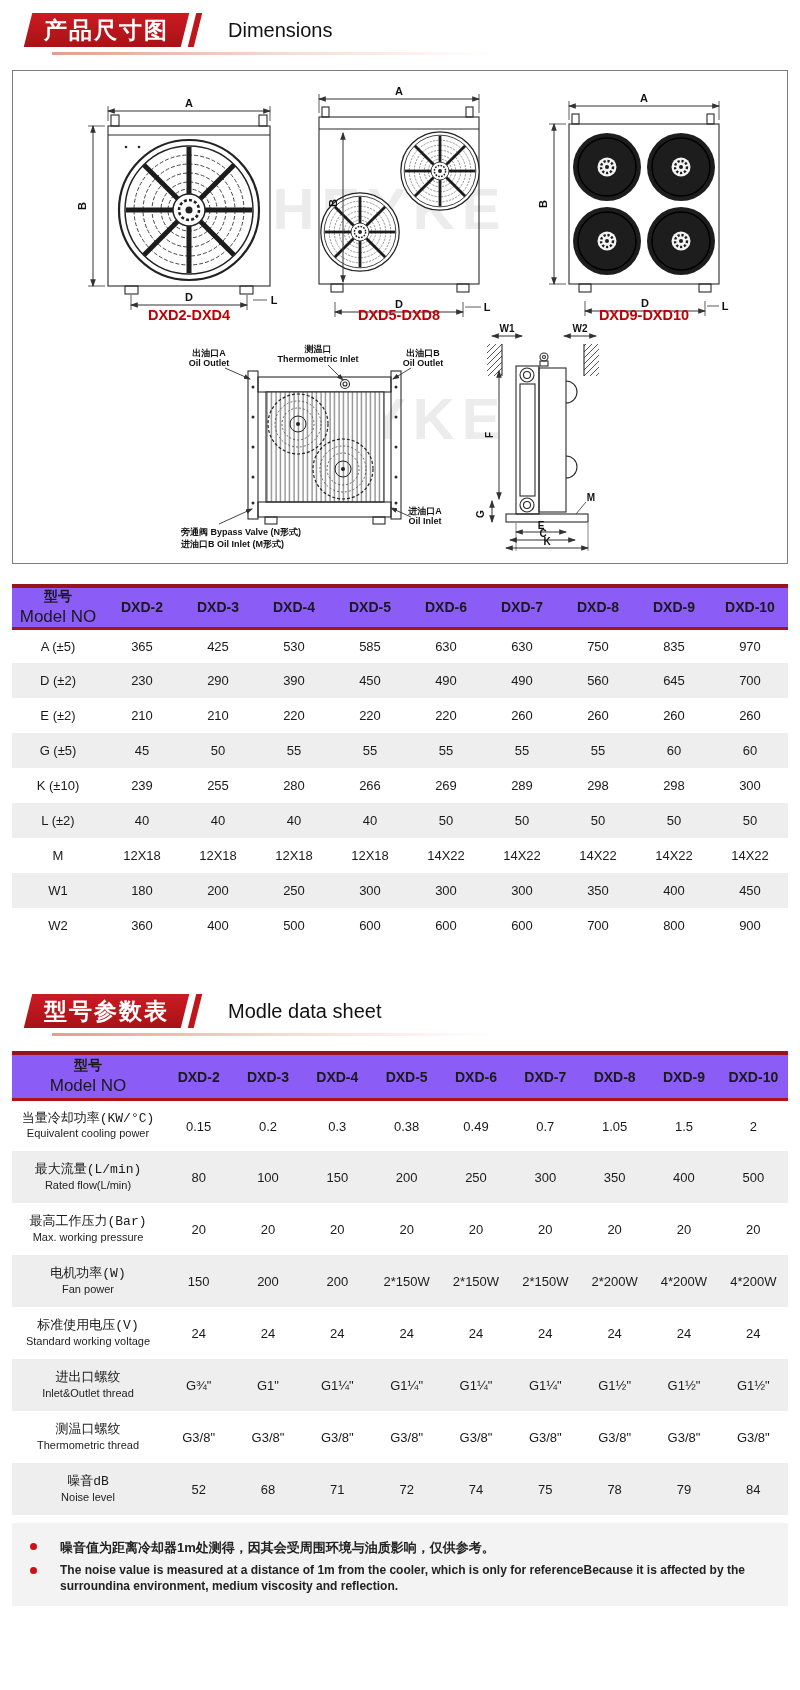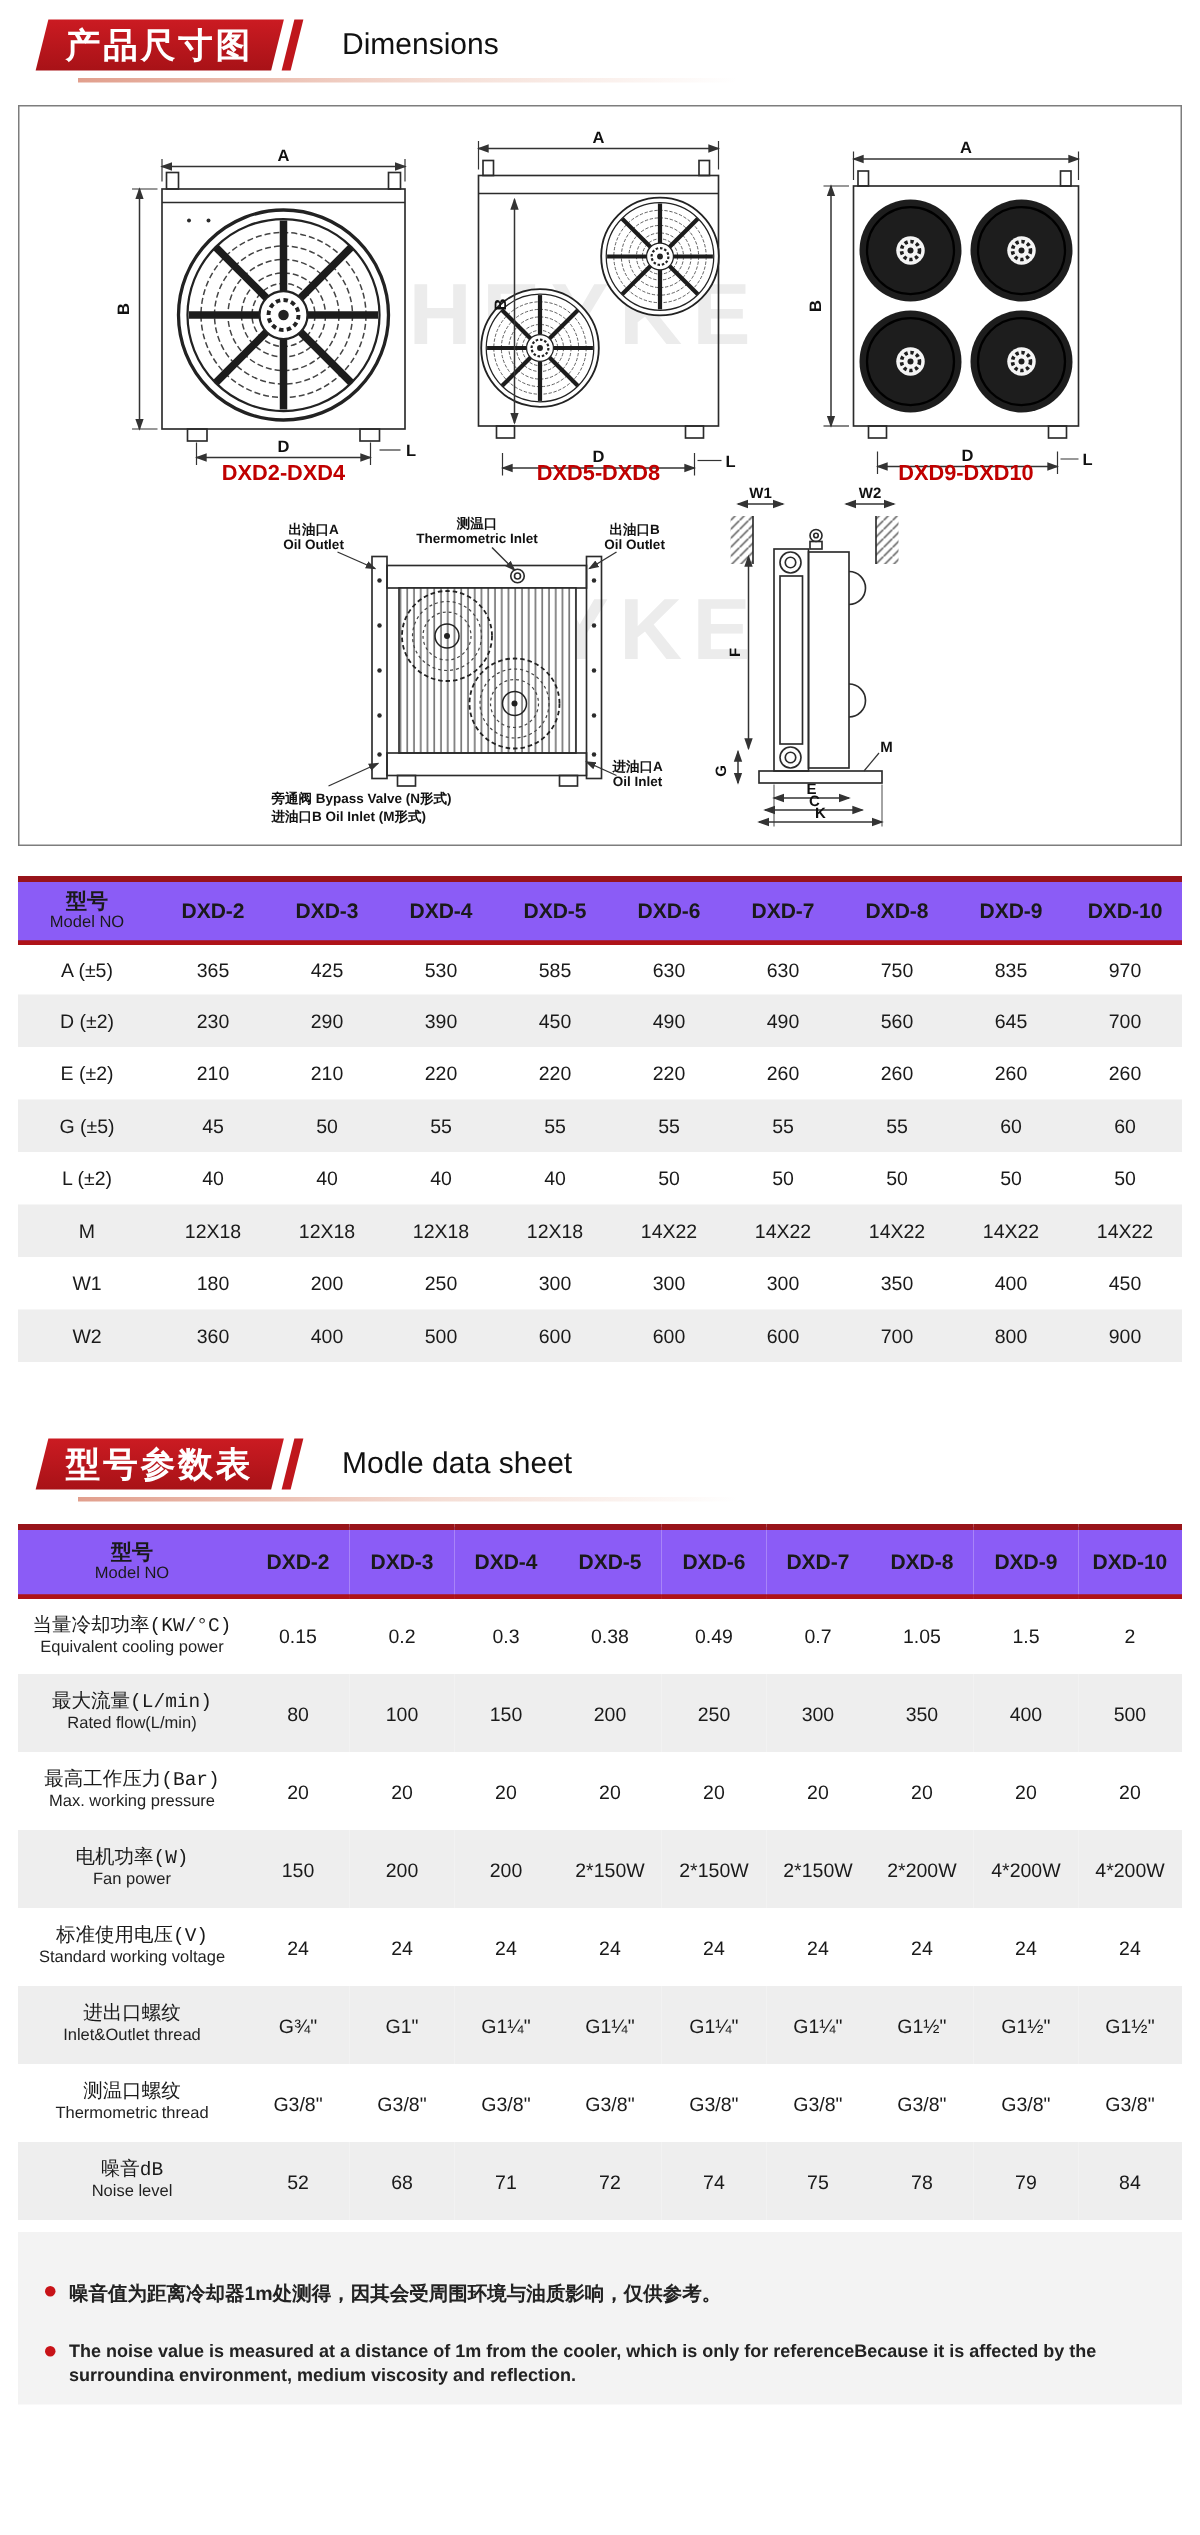--- a/index.html
+++ b/index.html
@@ -24,33 +24,33 @@
   }
   
   .diagram-panel { width:776px; height:494px; margin:20px 12px 0; border:1px solid #7d7d7d; background:#fff; }
   
   .data-table { width:776px; margin:20px 12px 0; border-collapse:collapse; text-align:center; table-layout:fixed; }
   .data-table thead tr { border-top:4px solid #98141a; border-bottom:3px solid #ae1318; background:#8b5cf6; }
   .data-table th { font-weight:bold; font-size:14px; vertical-align:middle; }
   .data-table tbody tr:nth-child(even) { background:#eeeeee; }
   .data-table td { font-size:13px; vertical-align:middle; }
   .lbl-cn { font-size:14px; font-weight:bold; line-height:1.25; }
-  .lbl-en { font-size:11px; font-weight:normal; line-height:1.25; }
+  .lbl-en { font-size:17px; font-weight:normal; line-height:1.25; }
   .dim-table thead th { height:42px; }
   .dim-table tbody td { height:35px; }
   .dim-table .label-col { width:92px; }
   .param-table { margin-top:20px; }
   .param-table thead th { height:46px; }
   .param-table tbody td { height:52px; }
   .param-table .label-col { width:152px; }
   .param-table .row-label .lbl-cn { font-size:13px; font-weight:normal;font-family:Liberation Mono, monospace; }
   .param-table .row-label .lbl-en { font-size:11px; color:#222; }
   
   .notes { width:776px; margin:8px 12px 0; background:#f3f3f3; padding:11px 18px 12px; }
-  .note-item { display:flex; gap:9px; margin-top:20px; }
+  .note-item { display:flex; gap:23px; margin-top:4px; }
   .bullet { width:7px; height:7px; border-radius:50%; background:#c81318; margin-top:5px; flex:none; }
   .note-cn { font-size:13px; font-weight:bold; color:#222; line-height:1.5; }
   .note-en { font-size:12px; font-weight:bold; color:#222; line-height:1.35; }
 </style>
 </head>
 <body>
 
 <div class="page">
 
   <div class="section-header">
@@ -359,20 +359,32 @@
           <td>50</td>
           <td>55</td>
           <td>55</td>
           <td>55</td>
           <td>55</td>
           <td>55</td>
           <td>60</td>
           <td>60</td>
         </tr>
         <tr>
+          <td class="label-col row-label">K (±10)</td>
+          <td>239</td>
+          <td>255</td>
+          <td>280</td>
+          <td>266</td>
+          <td>269</td>
+          <td>289</td>
+          <td>298</td>
+          <td>298</td>
+          <td>300</td>
+        </tr>
+        <tr>
           <td class="label-col row-label">L (±2)</td>
           <td>40</td>
           <td>40</td>
           <td>40</td>
           <td>40</td>
           <td>50</td>
           <td>50</td>
           <td>50</td>
           <td>50</td>
           <td>50</td>

